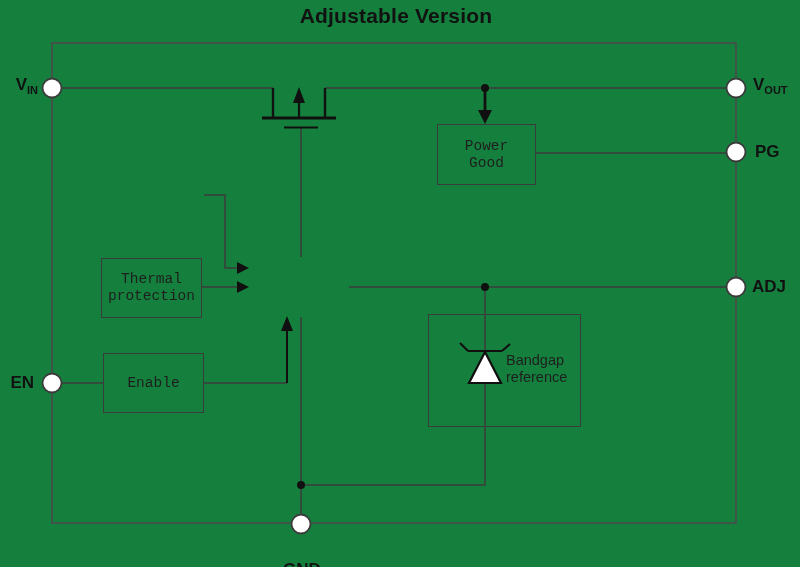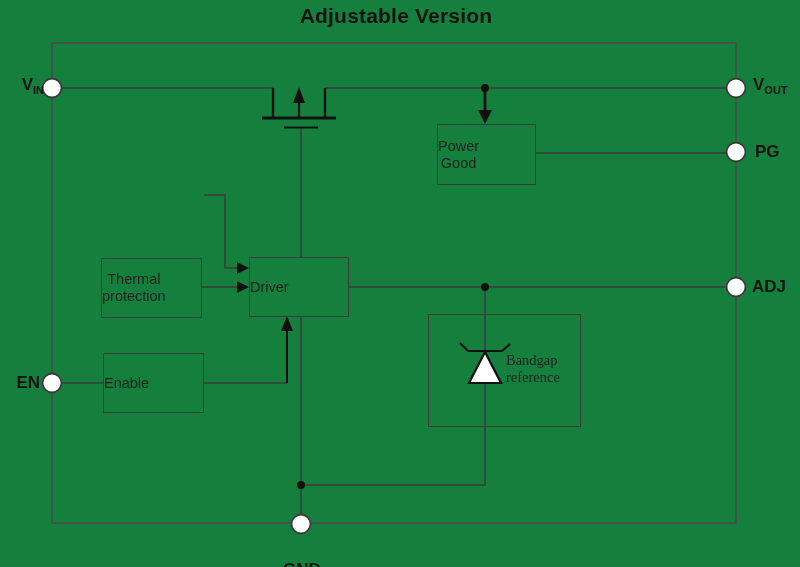--- a/index.html
+++ b/index.html
@@ -20,49 +20,49 @@
     font-weight: bold;
     color: #111111;
     letter-spacing: 0.2px;
   }
   .block {
     position: absolute;
     border: 1.6px solid #3b3b3b;
     background: transparent;
     display: flex;
     align-items: center;
-    justify-content: flex-start;
+    justify-content: center;
     text-align: center;
     box-sizing: border-box;
+    font-family: Liberation Mono, monospace;
   }
   .block span, .blocktext {
     white-space: pre-line;
     font-size: 14.5px;
     line-height: 17px;
     color: #1e1e1e;
   }
   .bg-label {
     position: absolute;
     left: 506px; top: 352px;
     text-align: left;
     white-space: pre-line;
     font-size: 14.5px;
     line-height: 17px;
     color: #1e1e1e;
-    font-family: Liberation Serif, serif;
   }
   .pinlabel {
     position: absolute;
     font-size: 17px;
     font-weight: bold;
     color: #111111;
     line-height: 19px;
   }
   .pinlabel .sub { font-size: 11px; vertical-align: -4px; font-weight: bold; }
-  .align-right { text-align: right; padding-left: 6px; }
+  .align-right { text-align: right; }
   .align-center { text-align: center; }
 </style>
 </head>
 <body>
 
 <div id="stage">
 
   <svg id="diagram-svg" width="800" height="567" viewBox="0 0 800 567">
 
     <rect x="52" y="43" width="684" height="480" fill="none" stroke="#4a4a4a" stroke-width="1.6"></rect>
@@ -125,23 +125,20 @@
 
   <div class="block" style="left:101px; top:258px; width:101px; height:60px;">
     <span>Thermal
 protection</span>
   </div>
 
   <div class="block" style="left:103px; top:353px; width:101px; height:60px;">
     <span>Enable</span>
   </div>
 
-  <div class="block" style="left:249px; top:257px; width:100px; height:60px;">
-    <span>Driver</span>
-  </div>
 
   <div class="block" style="left:437px; top:124px; width:99px; height:61px;">
     <span>Power
 Good</span>
   </div>
 
   <div class="block" style="left:428px; top:314px; width:153px; height:113px;"></div>
   <div class="bg-label">Bandgap
 reference</div>
 

